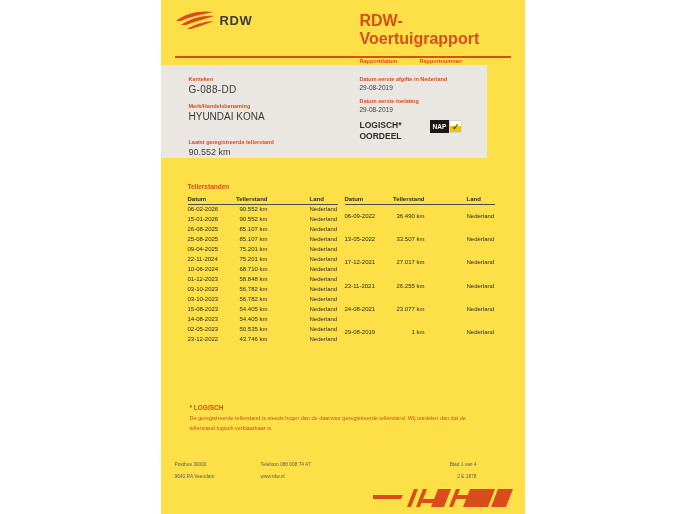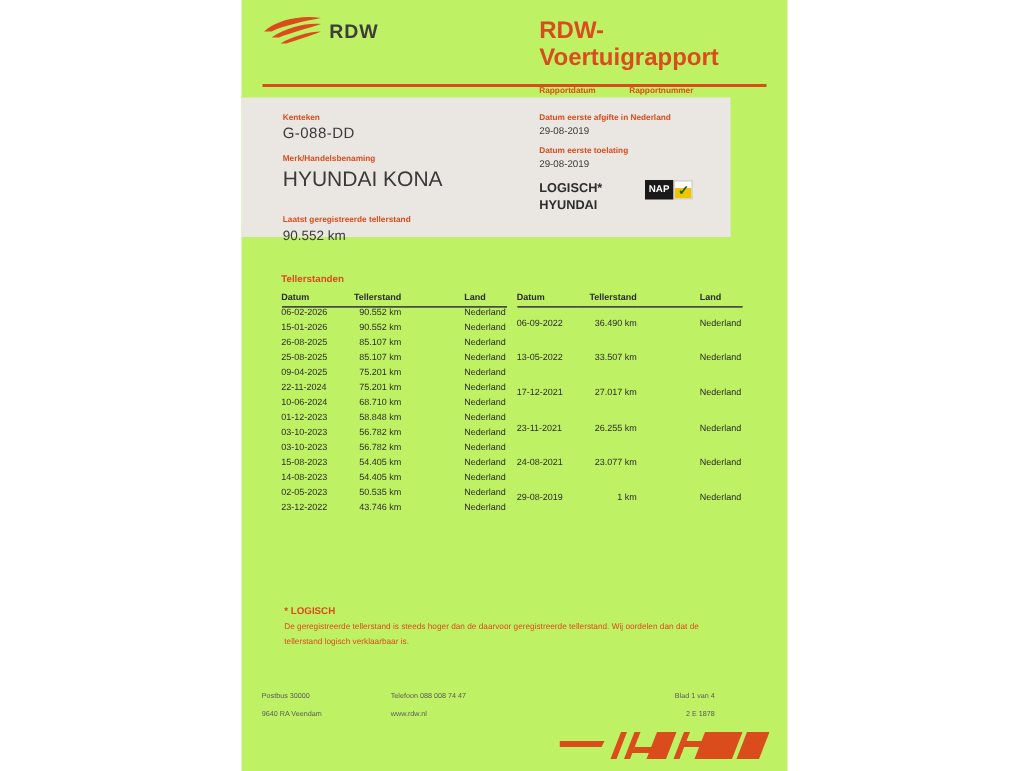--- a/index.html
+++ b/index.html
@@ -1,21 +1,21 @@
 <!DOCTYPE html>
 <html style="--accent: #DB4C1C; --box-bg: #EAE7E2;"><head>
 <meta charset="utf-8">
 <style>
   * { margin:0; padding:0; box-sizing:border-box; }
   html,body {
     width:685px; height:514px; background:#ffffff;
     font-family:"Liberation Sans", sans-serif;
     overflow:hidden;
   }
-  .page { position:relative; width:364px; height:514px; margin:0 auto; background:#bef264; }
+  .page { position:relative; width:364px; height:514px; margin:0 auto; background:#fde047; }
 
   
   .logo-row { position:absolute; top:9px; left:14px; display:flex; align-items:center; gap:5px; }
   .logo-mark { display:block; }
   .logo-text { font-size:13px; font-weight:bold; color:#3d3d3d; letter-spacing:0.6px; }
 
   .title-block { position:absolute; top:12px; left:199px; width:151px; }
   .report-title { color:var(--accent,#DB4C1C); font-size:16px; font-weight:bold; }
   .meta-row { display:flex; margin-top:10px; }
   .meta-col:first-child { width:60px; }
@@ -24,21 +24,21 @@
 
   .header-rule { position:absolute; top:56px; left:14px; width:336px; height:1.5px; background:var(--accent,#DB4C1C); }
 
   
   .summary-box { position:absolute; top:65px; left:0; width:326px; height:93px; background:var(--box-bg,#EAE7E2); }
   .box-col { position:absolute; top:11px; }
   .box-left { left:28px; }
   .box-right { left:199px; }
   .lbl { font-size:5.5px; font-weight:bold; color:var(--accent,#DB4C1C); margin-bottom:2px; }
   .val-kenteken { font-size:10px; color:#3a3a3a; letter-spacing:0.3px; margin-bottom:8px; }
-  .val-merk { font-size:14px; color:#3a3a3a; margin-bottom:17px; }
+  .val-merk { font-size:10px; color:#3a3a3a; margin-bottom:17px; }
   .val-teller { font-size:9px; color:#3a3a3a; }
   .val-sm { font-size:6.5px; color:#3a3a3a; margin-bottom:7px; }
   .oordeel-row { display:flex; align-items:flex-start; gap:28px; }
   .oordeel-text { font-size:8.5px; font-weight:bold; color:#2d2d2d; line-height:1.35; }
   .nap { display:flex; height:13px; }
   .nap-black { background:#191919; color:#fff; font-size:6.5px; font-weight:bold;
                display:flex; align-items:center; padding:0 3px; }
   .nap-check { width:13px; background:linear-gradient(180deg,#ffffff 42%,#F2C400 42%);
                display:flex; align-items:center; justify-content:center;
                font-size:9px; font-weight:bold; color:#17651c; border:0.5px solid #d8d4cc; }
@@ -114,21 +114,21 @@
       <div class="val-teller">90.552 km</div>
     </div>
     <div class="box-col box-right">
       <div class="lbl">Datum eerste afgifte in Nederland</div>
       <div class="val-sm">29-08-2019</div>
       <div class="lbl">Datum eerste toelating</div>
       <div class="val-sm">29-08-2019</div>
       <div class="oordeel-row">
         <div class="oordeel-text">
           <div>LOGISCH*</div>
-          <div>HYUNDAI</div>
+          <div>OORDEEL</div>
         </div>
         <div class="nap">
           <span class="nap-black">NAP</span>
           <span class="nap-check">✓</span>
         </div>
       </div>
     </div>
   </div>
 
   <div class="teller-section-title">Tellerstanden</div>

